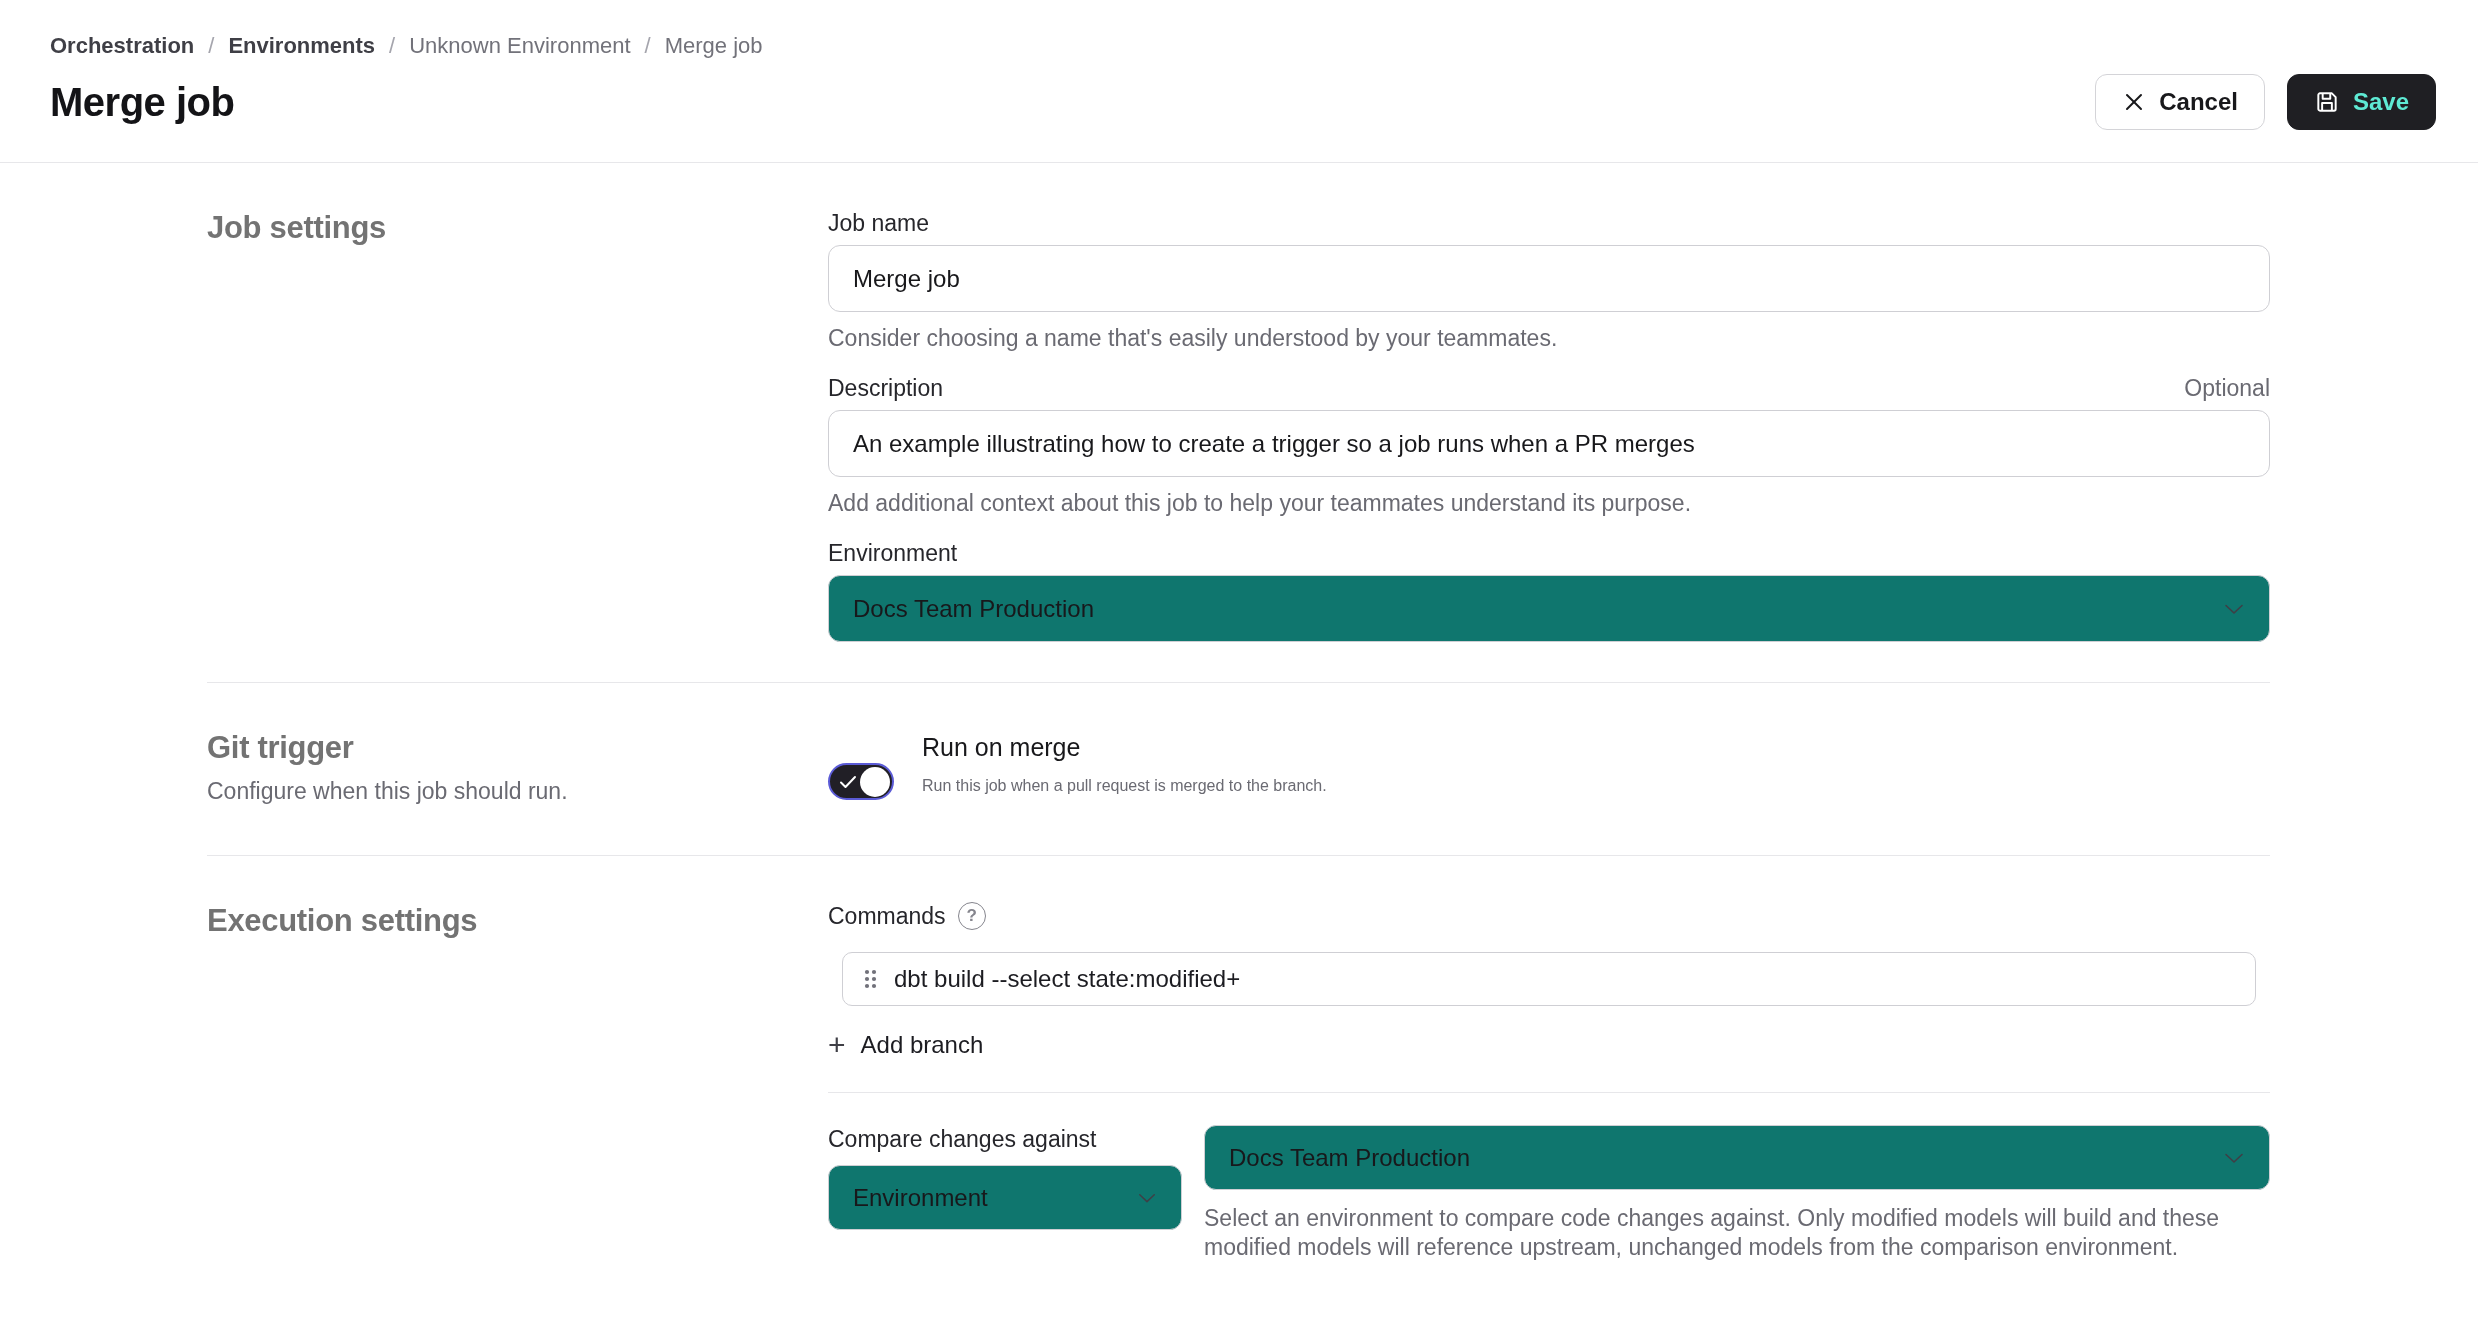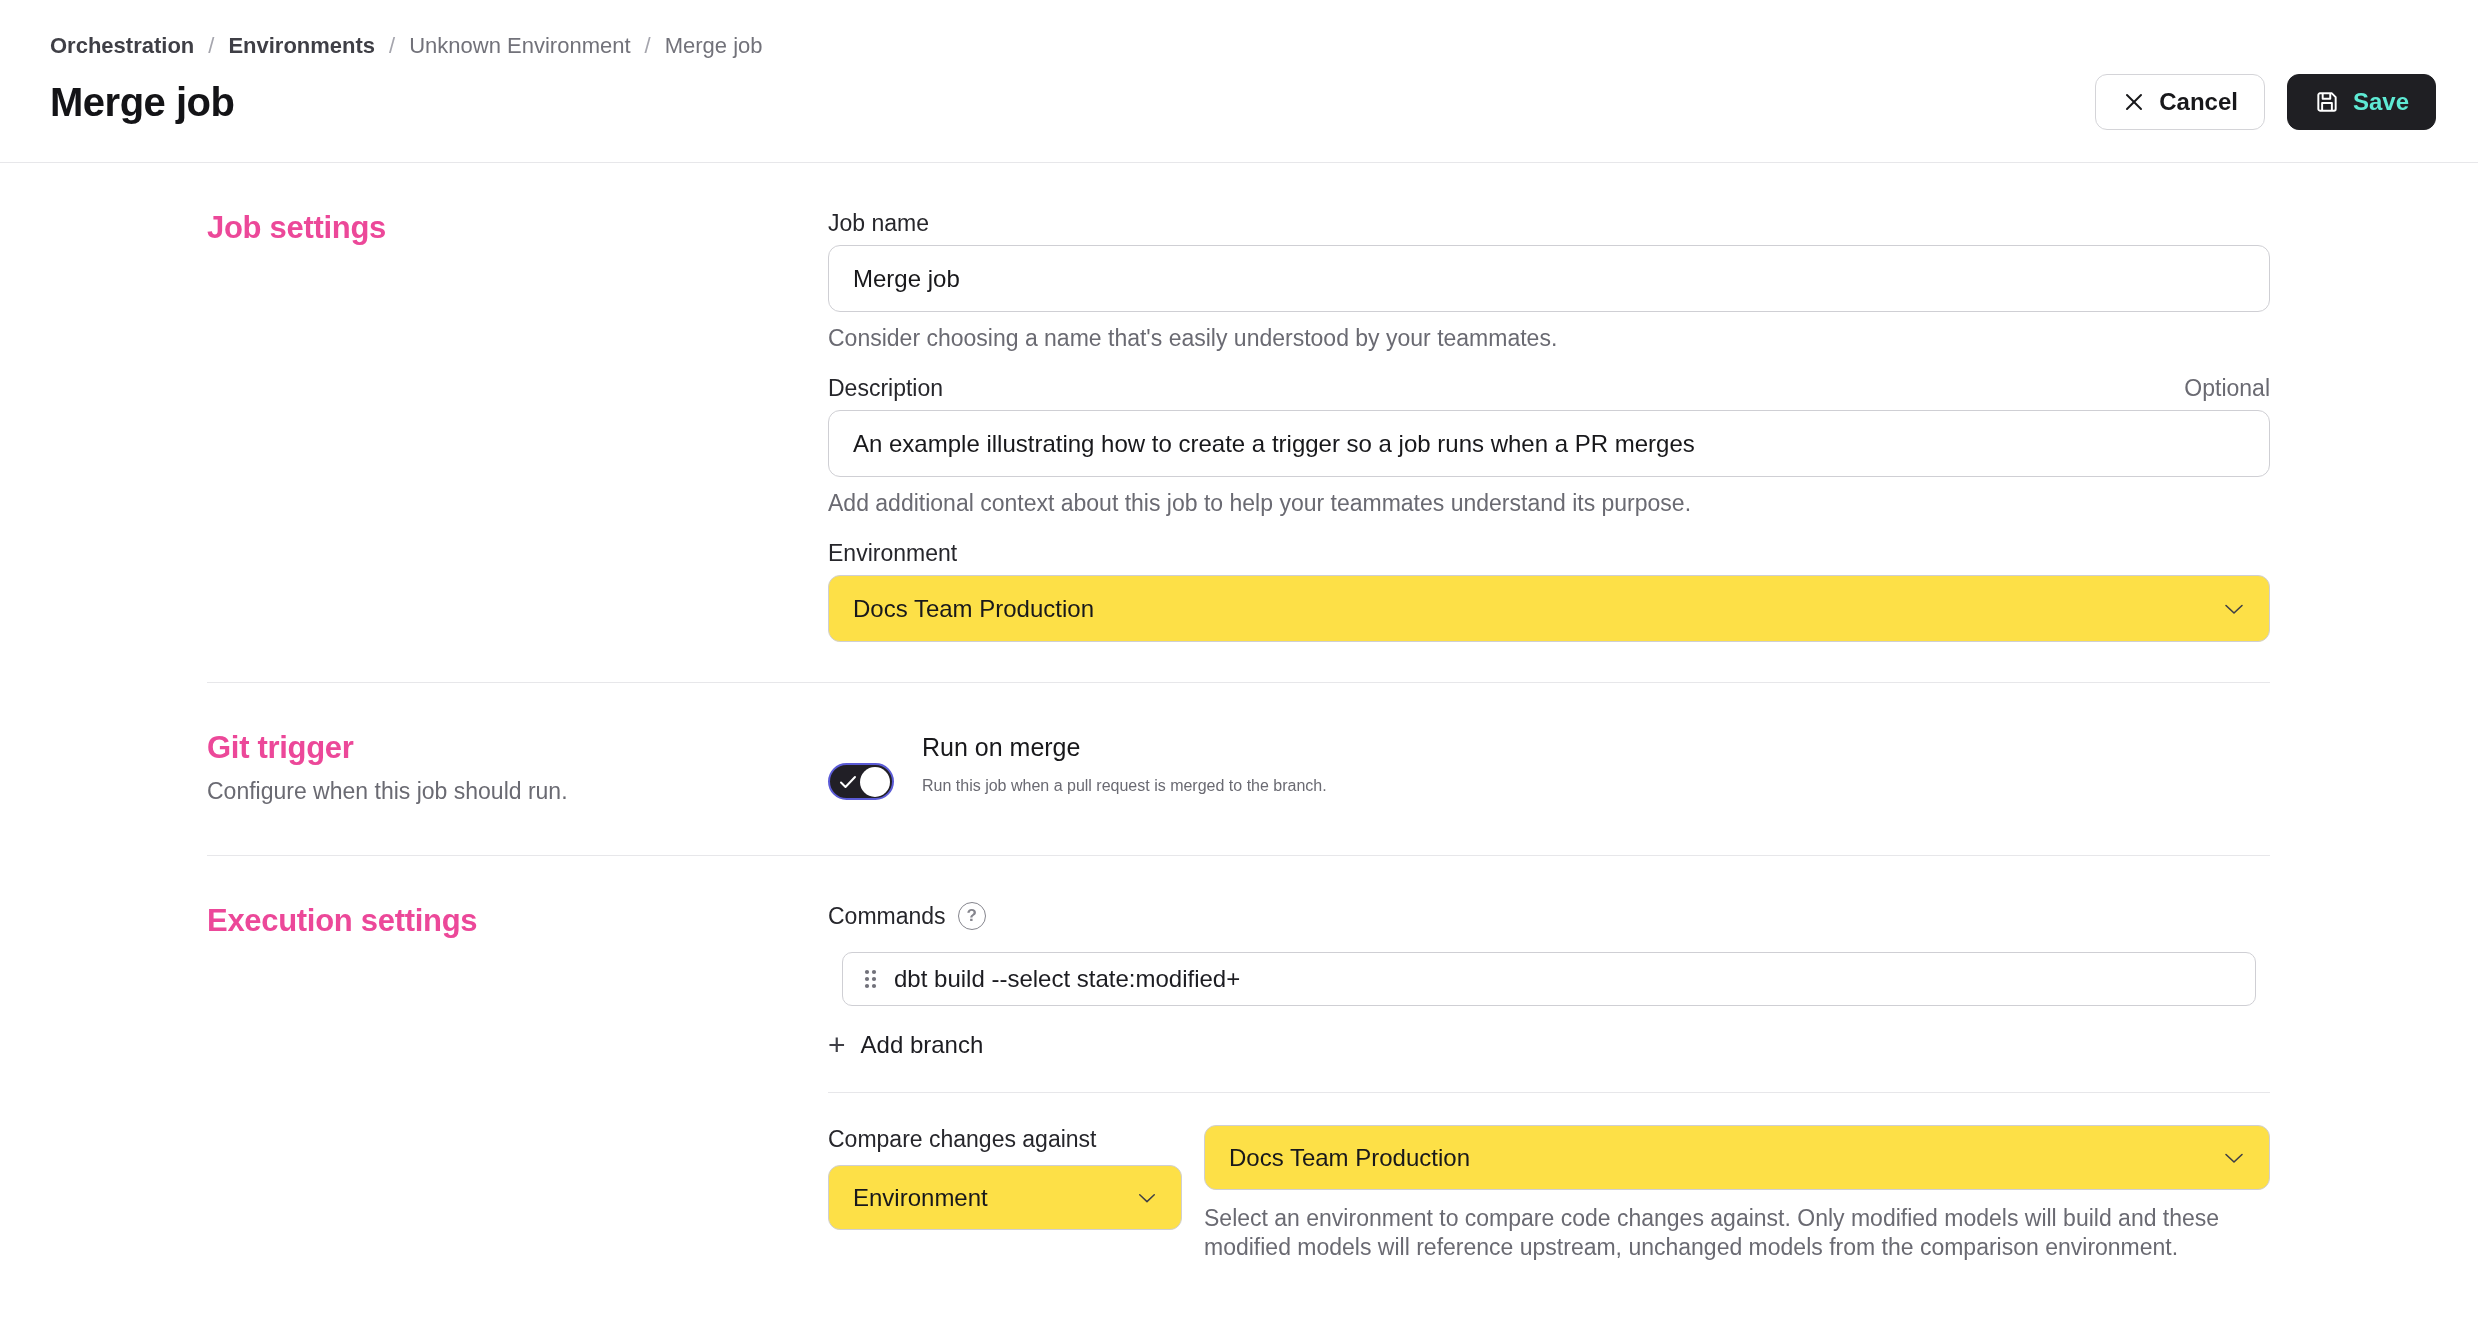--- a/index.html
+++ b/index.html
@@ -39,40 +39,40 @@
   .btn-secondary { background: #ffffff; border-color: #d4d4d8; color: #18181b; }
   .btn-primary { background: #1f1f23; color: #5eead4; border-color: #1f1f23; }
 
   
   .content { padding: 0 208px 0 207px; }
   .row { display: flex; }
   .row-divider { border-top: 1px solid #e7e7ea; }
   .left-col { width: 621px; flex: none; }
   .right-col { flex: 1; min-width: 0; }
 
-  .section-heading { font-size: 31px; font-weight: 700; color: #ec4899; line-height: 38px; letter-spacing: -0.3px; }
+  .section-heading { font-size: 31px; font-weight: 700; color: #737373; line-height: 38px; letter-spacing: -0.3px; }
   .section-sub { margin-top: 10px; font-size: 23px; color: #6a6a72; line-height: 28px; }
 
   .field-label-row { display: flex; justify-content: space-between; align-items: baseline; margin-bottom: 8px; }
   .field-label { font-size: 23px; color: #26262b; line-height: 28px; }
   .optional-tag { font-size: 23px; color: #6a6a72; }
   .helper { margin-top: 12px; font-size: 23px; color: #6a6a72; line-height: 28px; }
 
   .text-input {
     width: 100%; height: 67px;
     border: 1.5px solid #cfcfd4; border-radius: 12px;
     padding: 0 24px; font-size: 24px; color: #18181b;
     font-family: "Liberation Sans", "DejaVu Sans", sans-serif;
     background: #fff; outline: none; display: block;
   }
 
   .select {
     position: relative; height: 67px; width: 100%;
     border: 1.5px solid #cfcfd4; border-radius: 12px;
-    background: #fde047; display: flex; align-items: center;
+    background: #0f766e; display: flex; align-items: center;
     padding: 0 60px 0 24px; font-size: 24px; color: #18181b;
     cursor: pointer;
   }
   .select .chev { position: absolute; right: 24px; top: 50%; transform: translateY(-50%); display: flex; }
 
   .row-jobsettings { padding: 46px 0 40px 0; }
   .group-gap { margin-top: 22px; }
 
   
   .row-gittrigger { padding: 46px 0 50px 0; }

